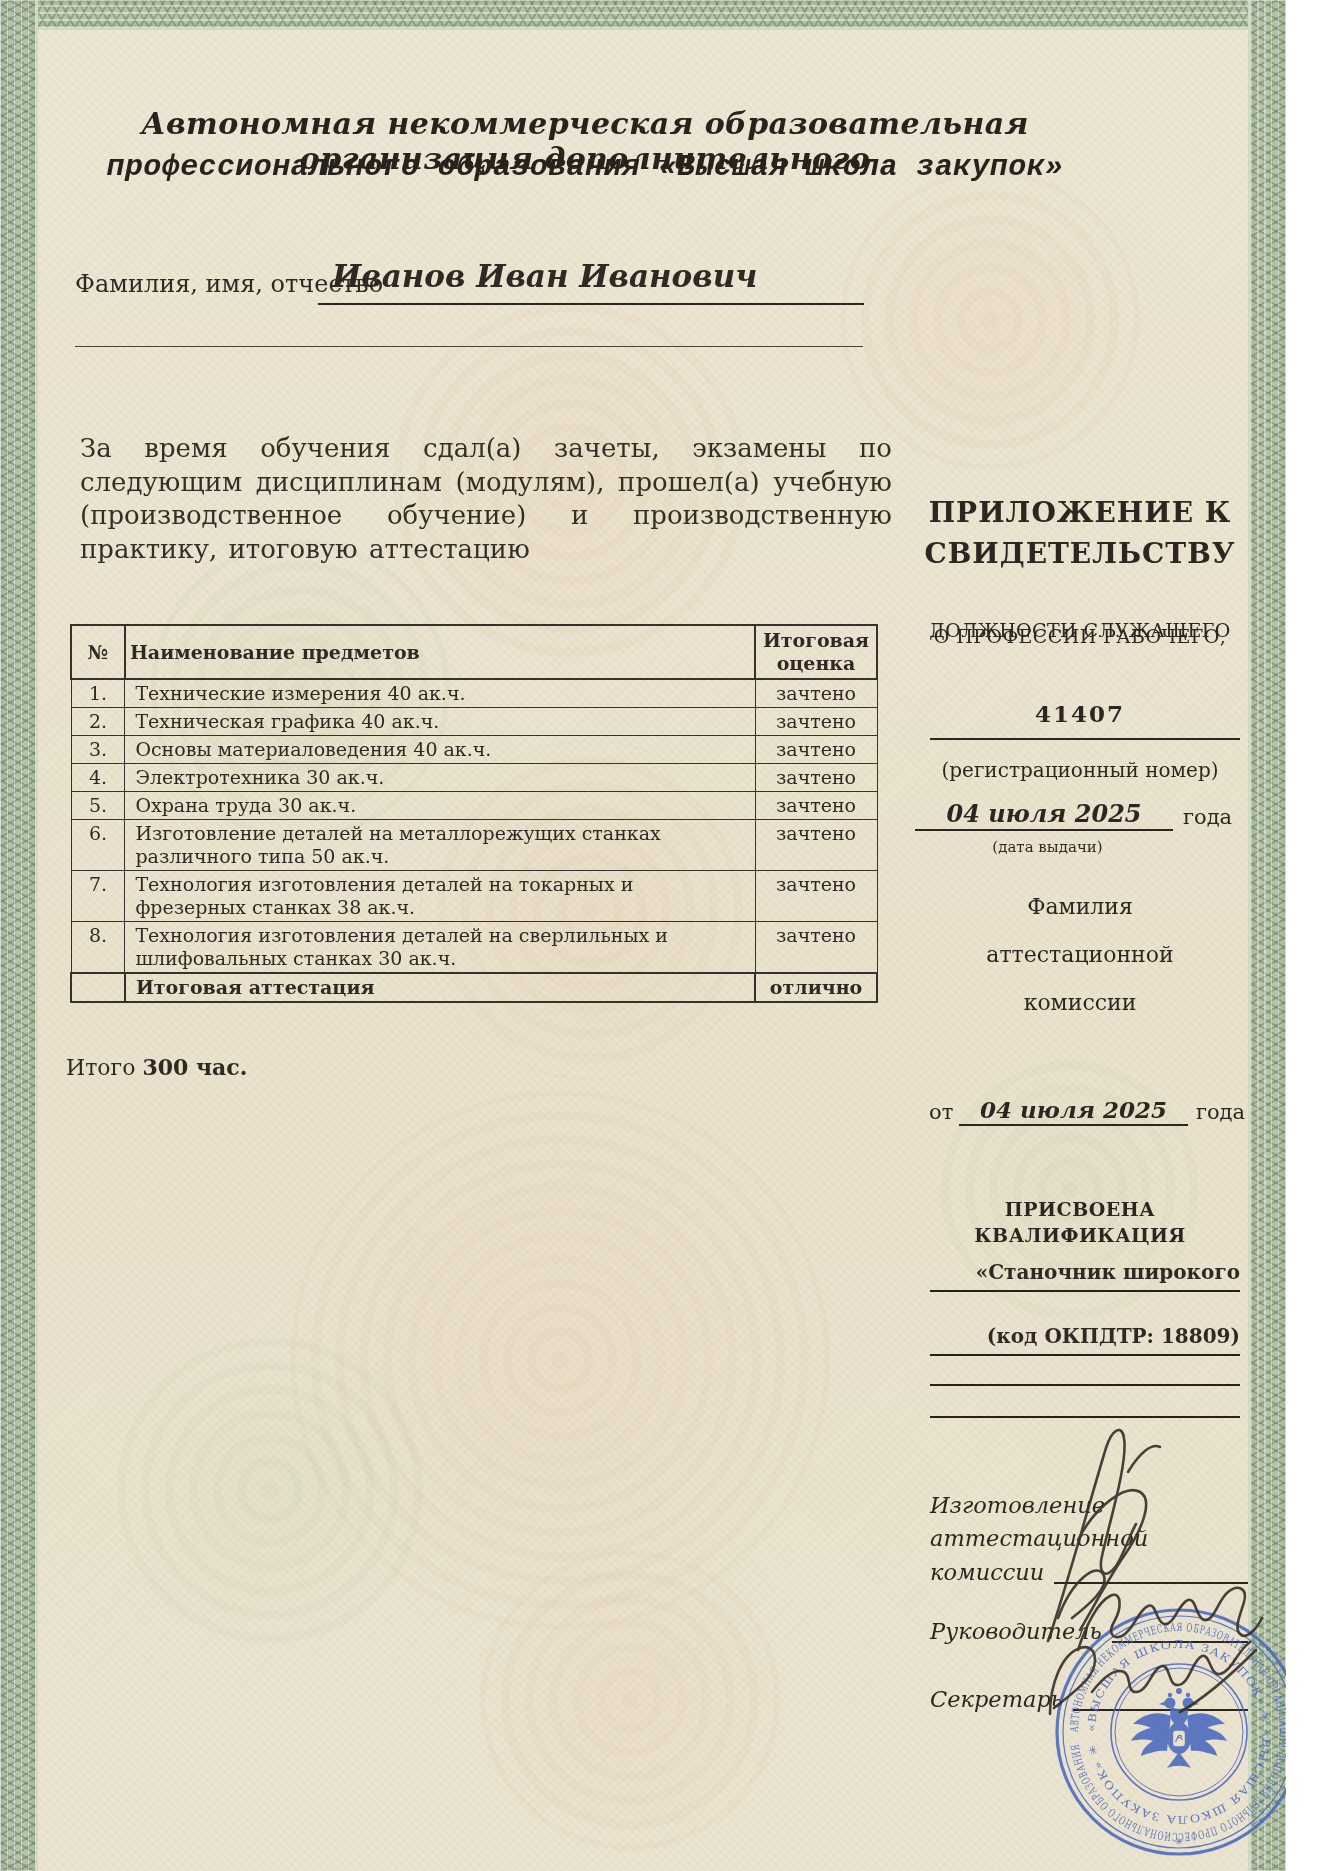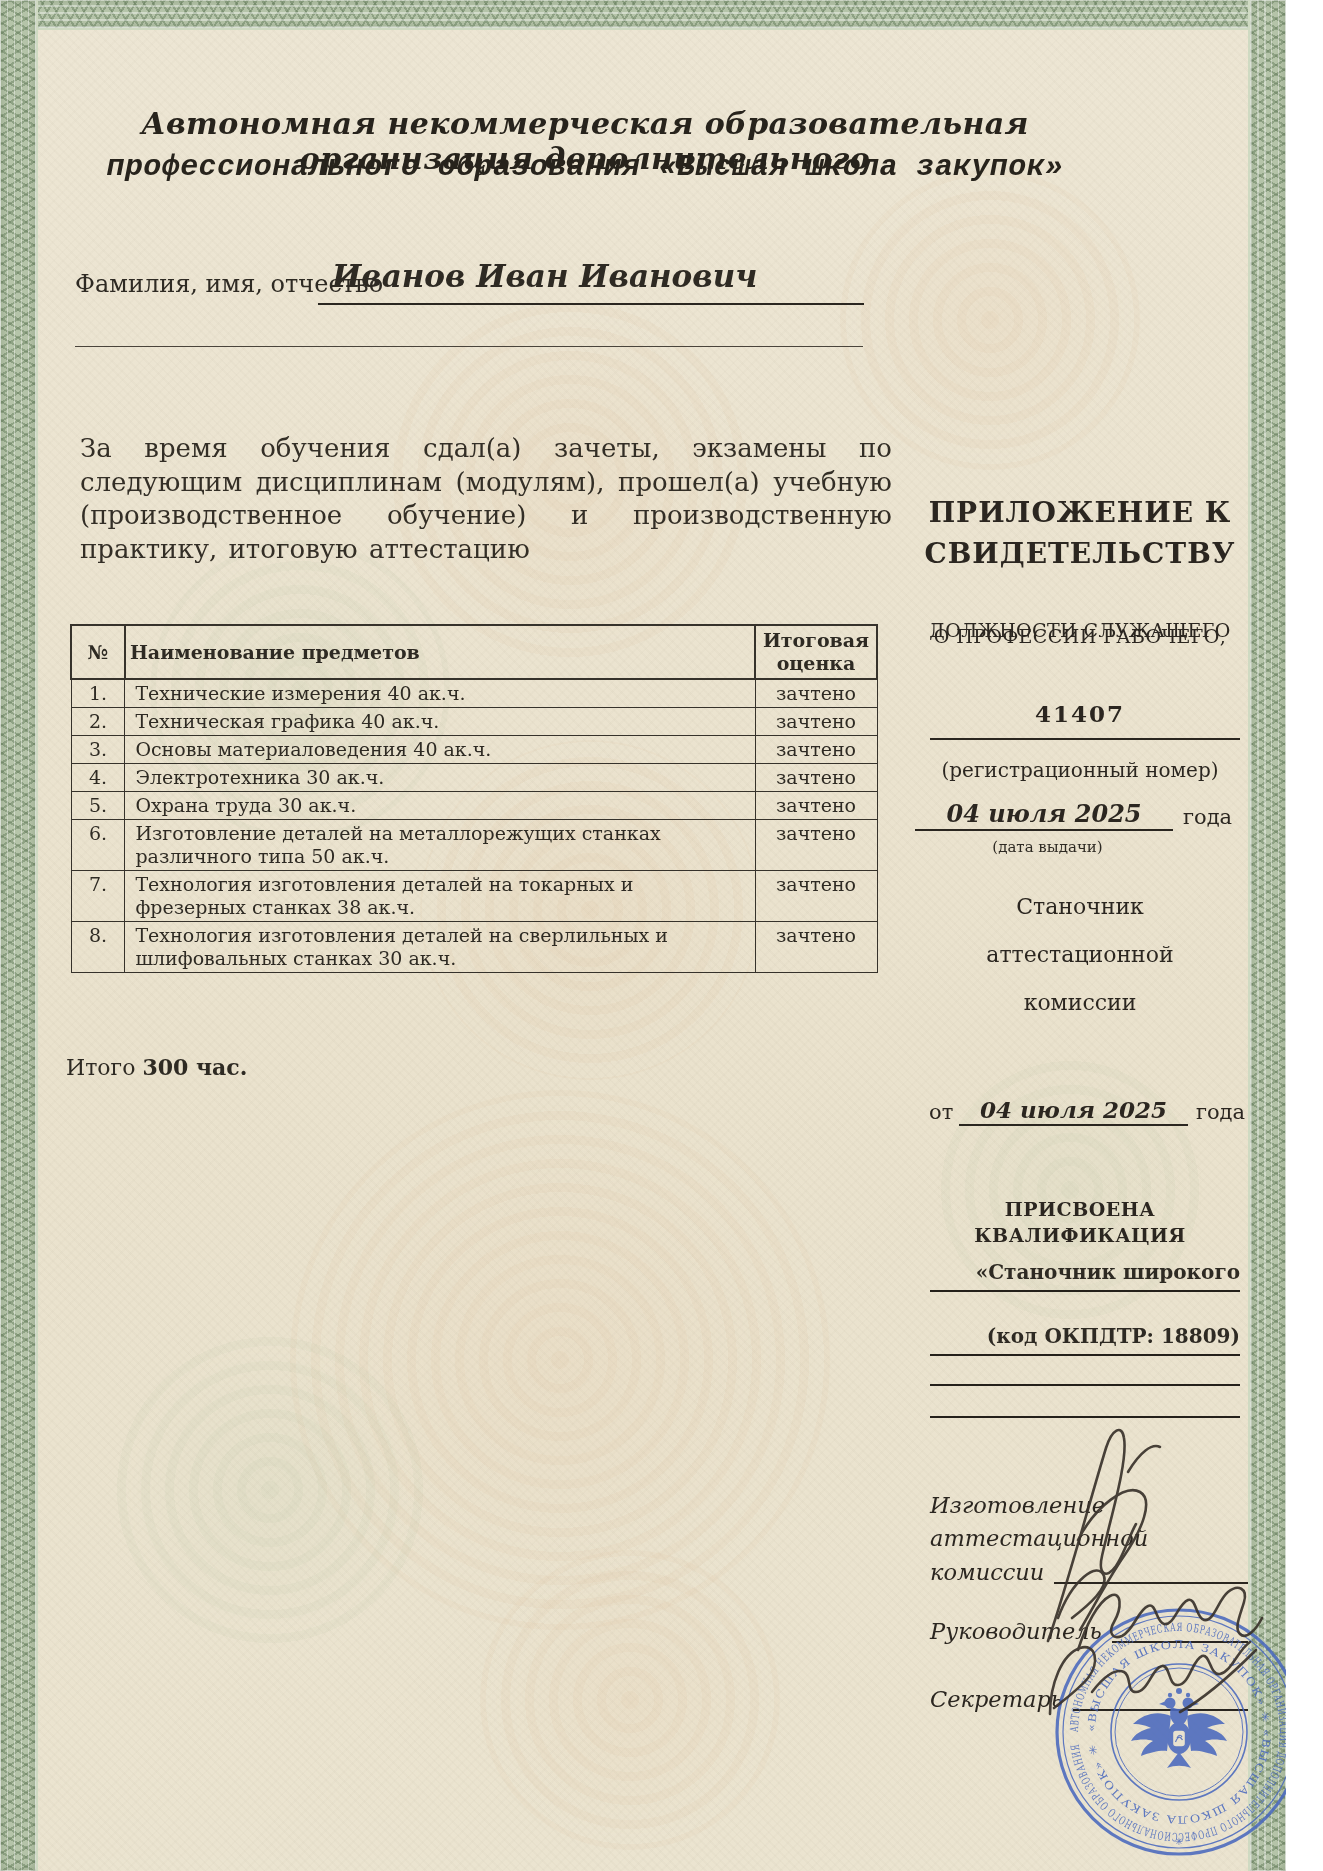--- a/index.html
+++ b/index.html
@@ -180,20 +180,25 @@
     <tr>
       <td class="cell-num">7.</td>
       <td class="cell-subj">Технология изготовления деталей на токарных и фрезерных станках 38 ак.ч.</td>
       <td class="cell-grade">зачтено</td>
     </tr>
     <tr>
       <td class="cell-num">8.</td>
       <td class="cell-subj">Технология изготовления деталей на сверлильных и шлифовальных станках 30 ак.ч.</td>
       <td class="cell-grade">зачтено</td>
     </tr>
+    <tr class="final">
+      <td class="cell-num outer"></td>
+      <td class="cell-subj outer">Итоговая аттестация</td>
+      <td class="cell-grade outer">отлично</td>
+    </tr>
   </tbody>
     </table>
 
   <div class="abs total-line">
     <span>Итого</span>
     <b>300 час.</b>
   </div>
 
   <div class="abs rp rp-title rp-title1">ПРИЛОЖЕНИЕ К</div>
   <div class="abs rp rp-title rp-title2">СВИДЕТЕЛЬСТВУ</div>
@@ -203,21 +208,21 @@
   <div class="abs reg-underline"></div>
   <div class="abs rp reg-num">41407</div>
   <div class="abs rp reg-cap">(регистрационный номер)</div>
 
   <div class="abs rp issue-row">
     <span class="issue-date">04 июля 2025</span>
     <span class="date-suffix">года</span>
   </div>
   <div class="abs issue-cap">(дата выдачи)</div>
 
-  <div class="abs rp decision dec1">Станочник</div>
+  <div class="abs rp decision dec1">Фамилия</div>
   <div class="abs rp decision dec2">аттестационной</div>
   <div class="abs rp decision dec3">комиссии</div>
 
   <div class="abs rp from-row">
     <span class="from-prefix">от</span>
     <span class="from-date">04 июля 2025</span>
     <span class="from-suffix">года</span>
   </div>
 
   <div class="abs rp q-label q-label1">ПРИСВОЕНА</div>

